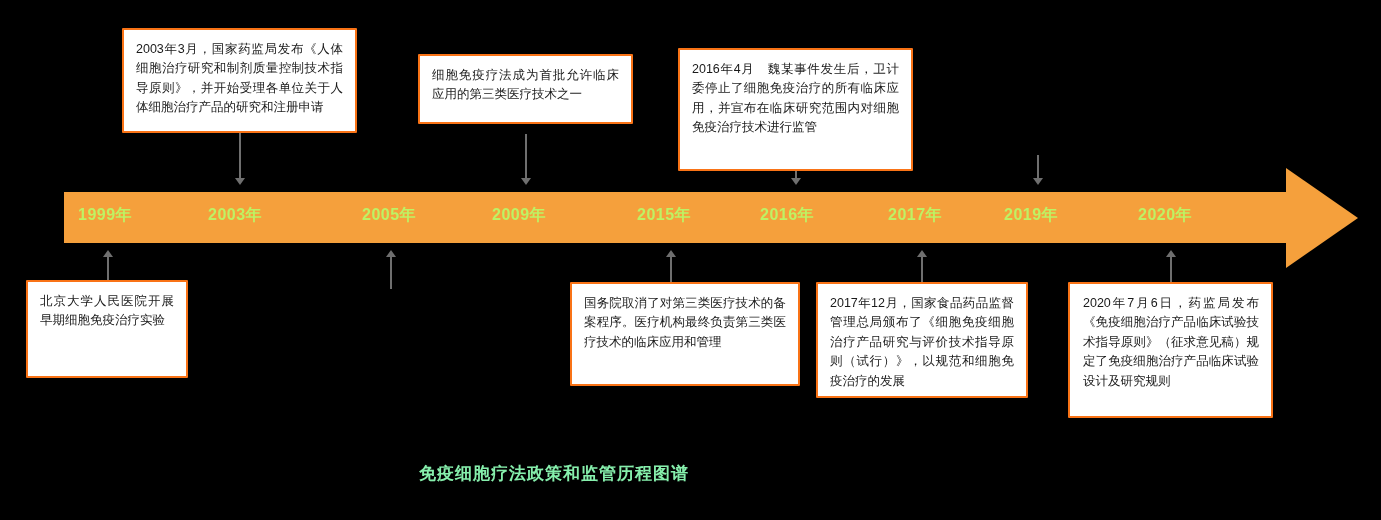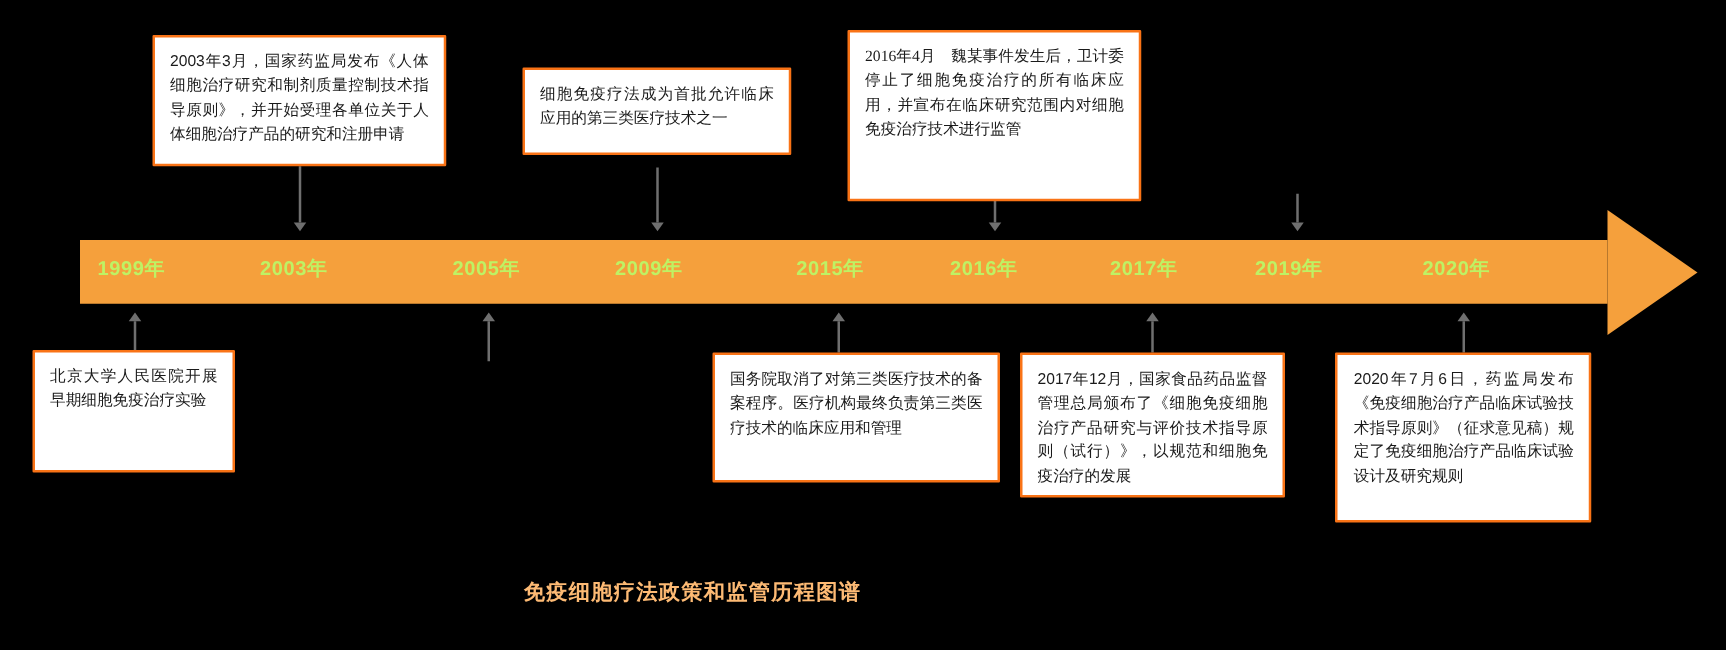--- a/index.html
+++ b/index.html
@@ -87,21 +87,21 @@
     border-bottom: 7px solid #6f6f6f;
   }
 
   
   .caption {
     position: absolute;
     left: 0;
     top: 462px;
     width: 1108px;
     text-align: center;
-    color: #fdba74;
+    color: #86efac;
     font-size: 17px;
     font-weight: bold;
     letter-spacing: 1px;
   }
 </style>
 </head>
 <body>
 
 <div id="stage">
 
@@ -140,21 +140,21 @@
   <div class="tick-up" style="left:666px; top:250px"></div>
 
   <div class="conn" style="left:921px; top:257px; height:25px"></div>
   <div class="tick-up" style="left:917px; top:250px"></div>
 
   <div class="conn" style="left:1170px; top:257px; height:25px"></div>
   <div class="tick-up" style="left:1166px; top:250px"></div>
 
   <div class="card" style="left:122px; top:28px; width:235px; height:105px;">2003年3月，国家药监局发布《人体细胞治疗研究和制剂质量控制技术指导原则》，并开始受理各单位关于人体细胞治疗产品的研究和注册申请</div>
   <div class="card" style="left:418px; top:54px; width:215px; height:70px;">细胞免疫疗法成为首批允许临床应用的第三类医疗技术之一</div>
-  <div class="card" style="left:678px; top:24px; width:235px; height:137px;font-family:Liberation Serif, serif;">2016年4月　魏某事件发生后，卫计委停止了细胞免疫治疗的所有临床应用，并宣布在临床研究范围内对细胞免疫治疗技术进行监管</div>
+  <div class="card" style="left:678px; top:48px; width:235px; height:123px;">2016年4月　魏某事件发生后，卫计委停止了细胞免疫治疗的所有临床应用，并宣布在临床研究范围内对细胞免疫治疗技术进行监管</div>
 
   <div class="card" style="left:26px; top:280px; width:162px; height:98px;">北京大学人民医院开展早期细胞免疫治疗实验</div>
   <div class="card" style="left:570px; top:282px; width:230px; height:104px;">国务院取消了对第三类医疗技术的备案程序。医疗机构最终负责第三类医疗技术的临床应用和管理</div>
   <div class="card" style="left:816px; top:282px; width:212px; height:116px;">2017年12月，国家食品药品监督管理总局颁布了《细胞免疫细胞治疗产品研究与评价技术指导原则（试行）》，以规范和细胞免疫治疗的发展</div>
   <div class="card" style="left:1068px; top:282px; width:205px; height:136px;padding-left:13px;">2020年7月6日，药监局发布《免疫细胞治疗产品临床试验技术指导原则》（征求意见稿）规定了免疫细胞治疗产品临床试验设计及研究规则</div>
 
   <div class="caption">免疫细胞疗法政策和监管历程图谱</div>
 
 </div>
 

